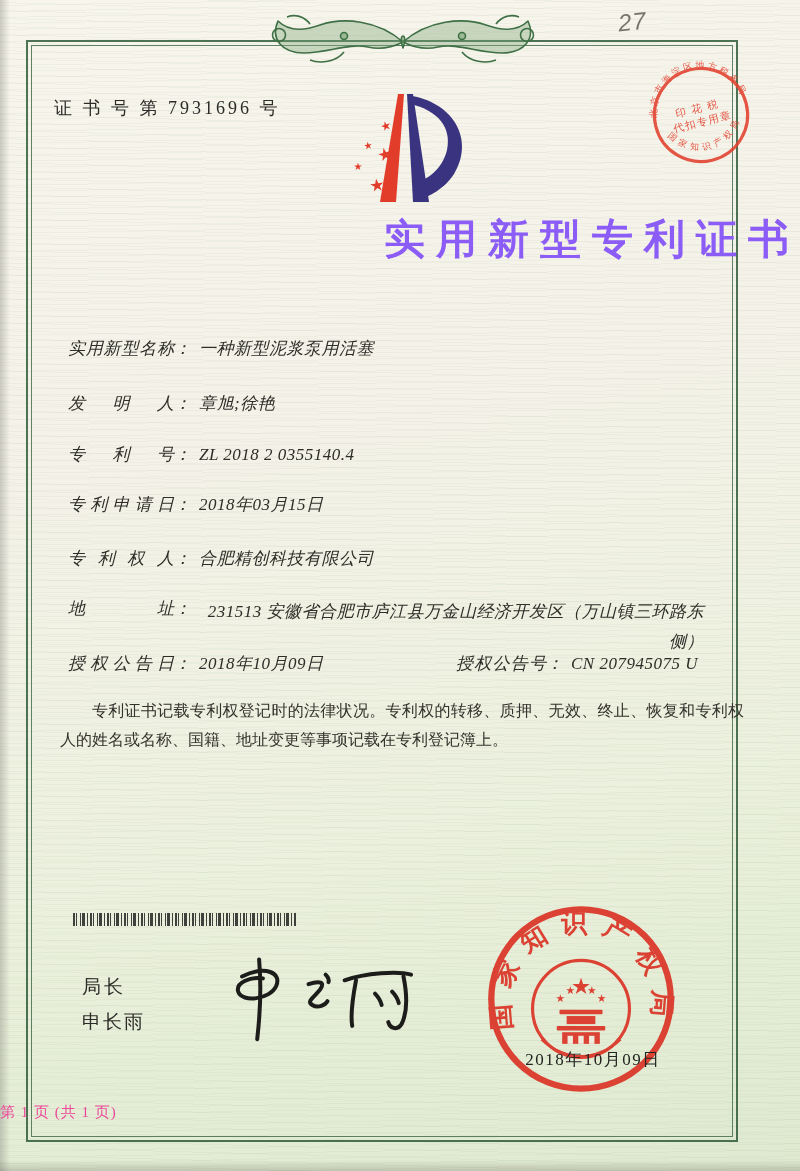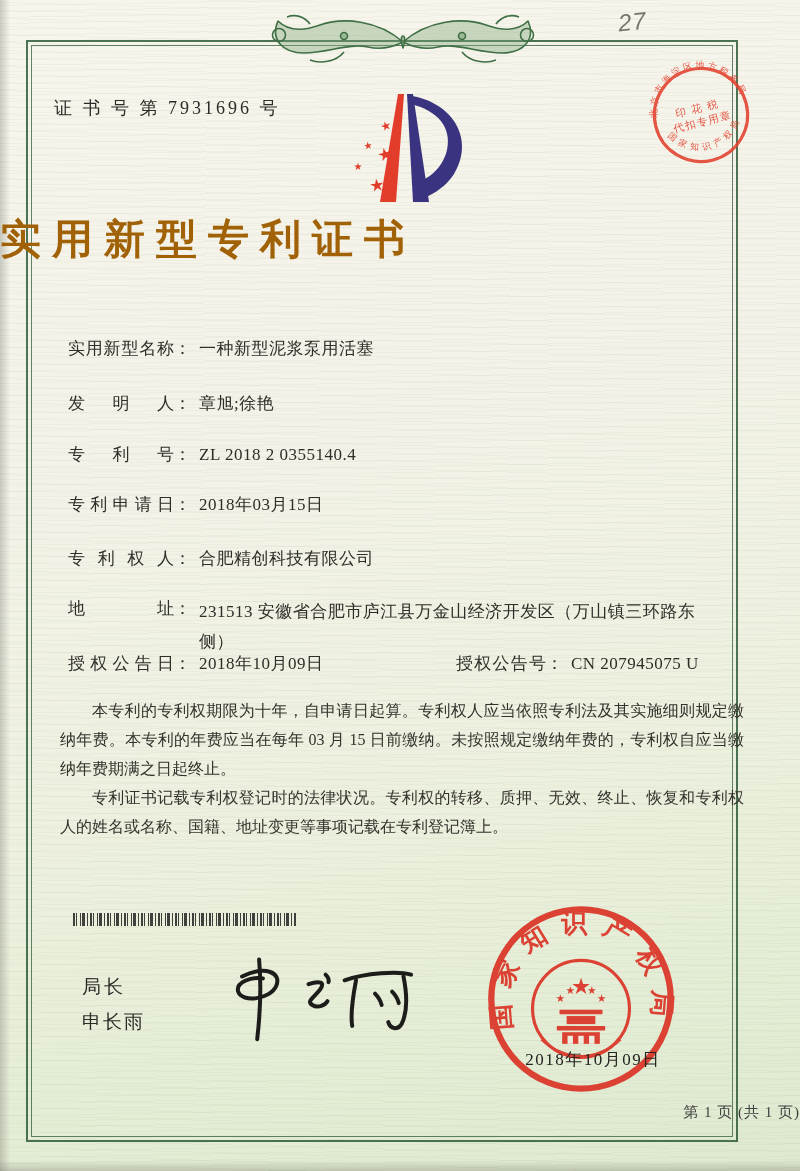--- a/index.html
+++ b/index.html
@@ -25,28 +25,28 @@
 
   .pencil { position:absolute; left:618px; top:8px; font-family:"Liberation Sans",sans-serif;
     font-style:italic; font-size:24px; color:#77756e; transform:rotate(-6deg); letter-spacing:1px; }
 
   .ornament { position:absolute; left:248px; top:12px; }
 
   .cert-no { position:absolute; left:54px; top:96px; font-size:18px; letter-spacing:3px; color:#2c2b27; }
 
   .logo { position:absolute; left:328px; top:90px; }
 
-  .title { position:absolute; left:0; top:212px; width:800px; text-align:left;
-    font-size:41px; font-weight:bold; letter-spacing:11px; color:#a16207; }
-
-  .frow { position:absolute; left:68px; font-size:17px; color:#2e2d28; white-space:nowrap; }
+  .title { position:absolute; left:0; top:212px; width:800px; text-align:right;
+    font-size:41px; font-weight:bold; letter-spacing:11px; color:#8b5cf6; }
+
+  .frow { position:absolute; left:68px; font-size:17px; color:#2e2d28; white-space:nowrap;font-style:italic; }
   .flabel { display:inline-block; width:106px; text-align:justify; text-align-last:justify; }
   .fcolon { display:inline-block; margin-right:8px; }
   .fvalue { letter-spacing:.5px; }
-  .addr .fvalue { display:inline-block; vertical-align:top; width:505px; white-space:normal; line-height:1.75; }
+  .addr .fvalue { display:inline-block; vertical-align:top; width:505px; white-space:normal; line-height:1.75;text-align:right; }
   .grant-right { position:absolute; left:388px; top:0; }
   .grant-right .flabel { width:90px; }
 
   .paragraphs { position:absolute; left:60px; top:696px; width:684px;
     font-size:16px; line-height:29px; text-align:justify; color:#34322c; }
   .paragraphs p { text-indent:2em; }
 
   .barcode { position:absolute; left:73px; top:913px; width:224px; height:13px; opacity:.82;
     background:repeating-linear-gradient(90deg,
       #1b1b1b 0 2px, transparent 2px 3px, #1b1b1b 3px 4px, transparent 4px 7px,
@@ -56,22 +56,22 @@
   .seal { position:absolute; left:485px; top:903px; opacity:.94; }
   .seal-date { position:absolute; left:498px; top:1048px; width:190px; text-align:center;
     font-size:17px; letter-spacing:1.5px; color:#242422; }
 
   .tax-stamp { position:absolute; left:641px; top:55px; transform:rotate(-14deg); opacity:.88; }
 
   .signer-title { position:absolute; left:82px; top:974px; font-size:19px; letter-spacing:3px; color:#2c2b27; }
   .signer-name  { position:absolute; left:82px; top:1009px; font-size:19px; letter-spacing:2px; color:#2c2b27; }
   .signature { position:absolute; left:208px; top:948px; }
 
-  .footer { position:absolute; left:0; top:1103px; width:800px; text-align:right;
-    font-size:15px; letter-spacing:1px; color:#404040; }
+  .footer { position:absolute; left:0; top:1103px; width:800px; text-align:left;
+    font-size:15px; letter-spacing:1px; color:#ec4899; }
 </style>
 </head>
 <body>
 
 <div>
 
   <div class="edge-left"></div>
   <div class="edge-bottom"></div>
 
   <div class="frame-outer">
@@ -132,21 +132,20 @@
     </div>
     <div class="frow" style="top:652px">
       <span class="flabel">授权公告日</span><span class="fcolon">：</span><span class="fvalue">2018年10月09日</span>
       <span class="grant-right">
         <span class="flabel">授权公告号</span><span class="fcolon">：</span><span class="fvalue">CN 207945075 U</span>
       </span>
     </div>
   </div>
 
   <div class="paragraphs">
-    <p>本专利的专利权期限为十年，自申请日起算。专利权人应当依照专利法及其实施细则规定缴纳年费。本专利的年费应当在每年 03 月 15 日前缴纳。未按照规定缴纳年费的，专利权自应当缴纳年费期满之日起终止。</p>
     <p>专利证书记载专利权登记时的法律状况。专利权的转移、质押、无效、终止、恢复和专利权人的姓名或名称、国籍、地址变更等事项记载在专利登记簿上。</p>
   </div>
 
   <div class="barcode"></div>
 
   <div class="seal">
     <svg width="192" height="192" viewBox="0 0 214 214">
       <circle cx="107" cy="107" r="100" fill="none" stroke="#db382a" stroke-width="7"></circle>
       <path id="bigArc" d="M32,140 A80,80 0 1 1 182,140" fill="none"></path>
       <text font-size="29" font-weight="bold" fill="#db382a" letter-spacing="15">

